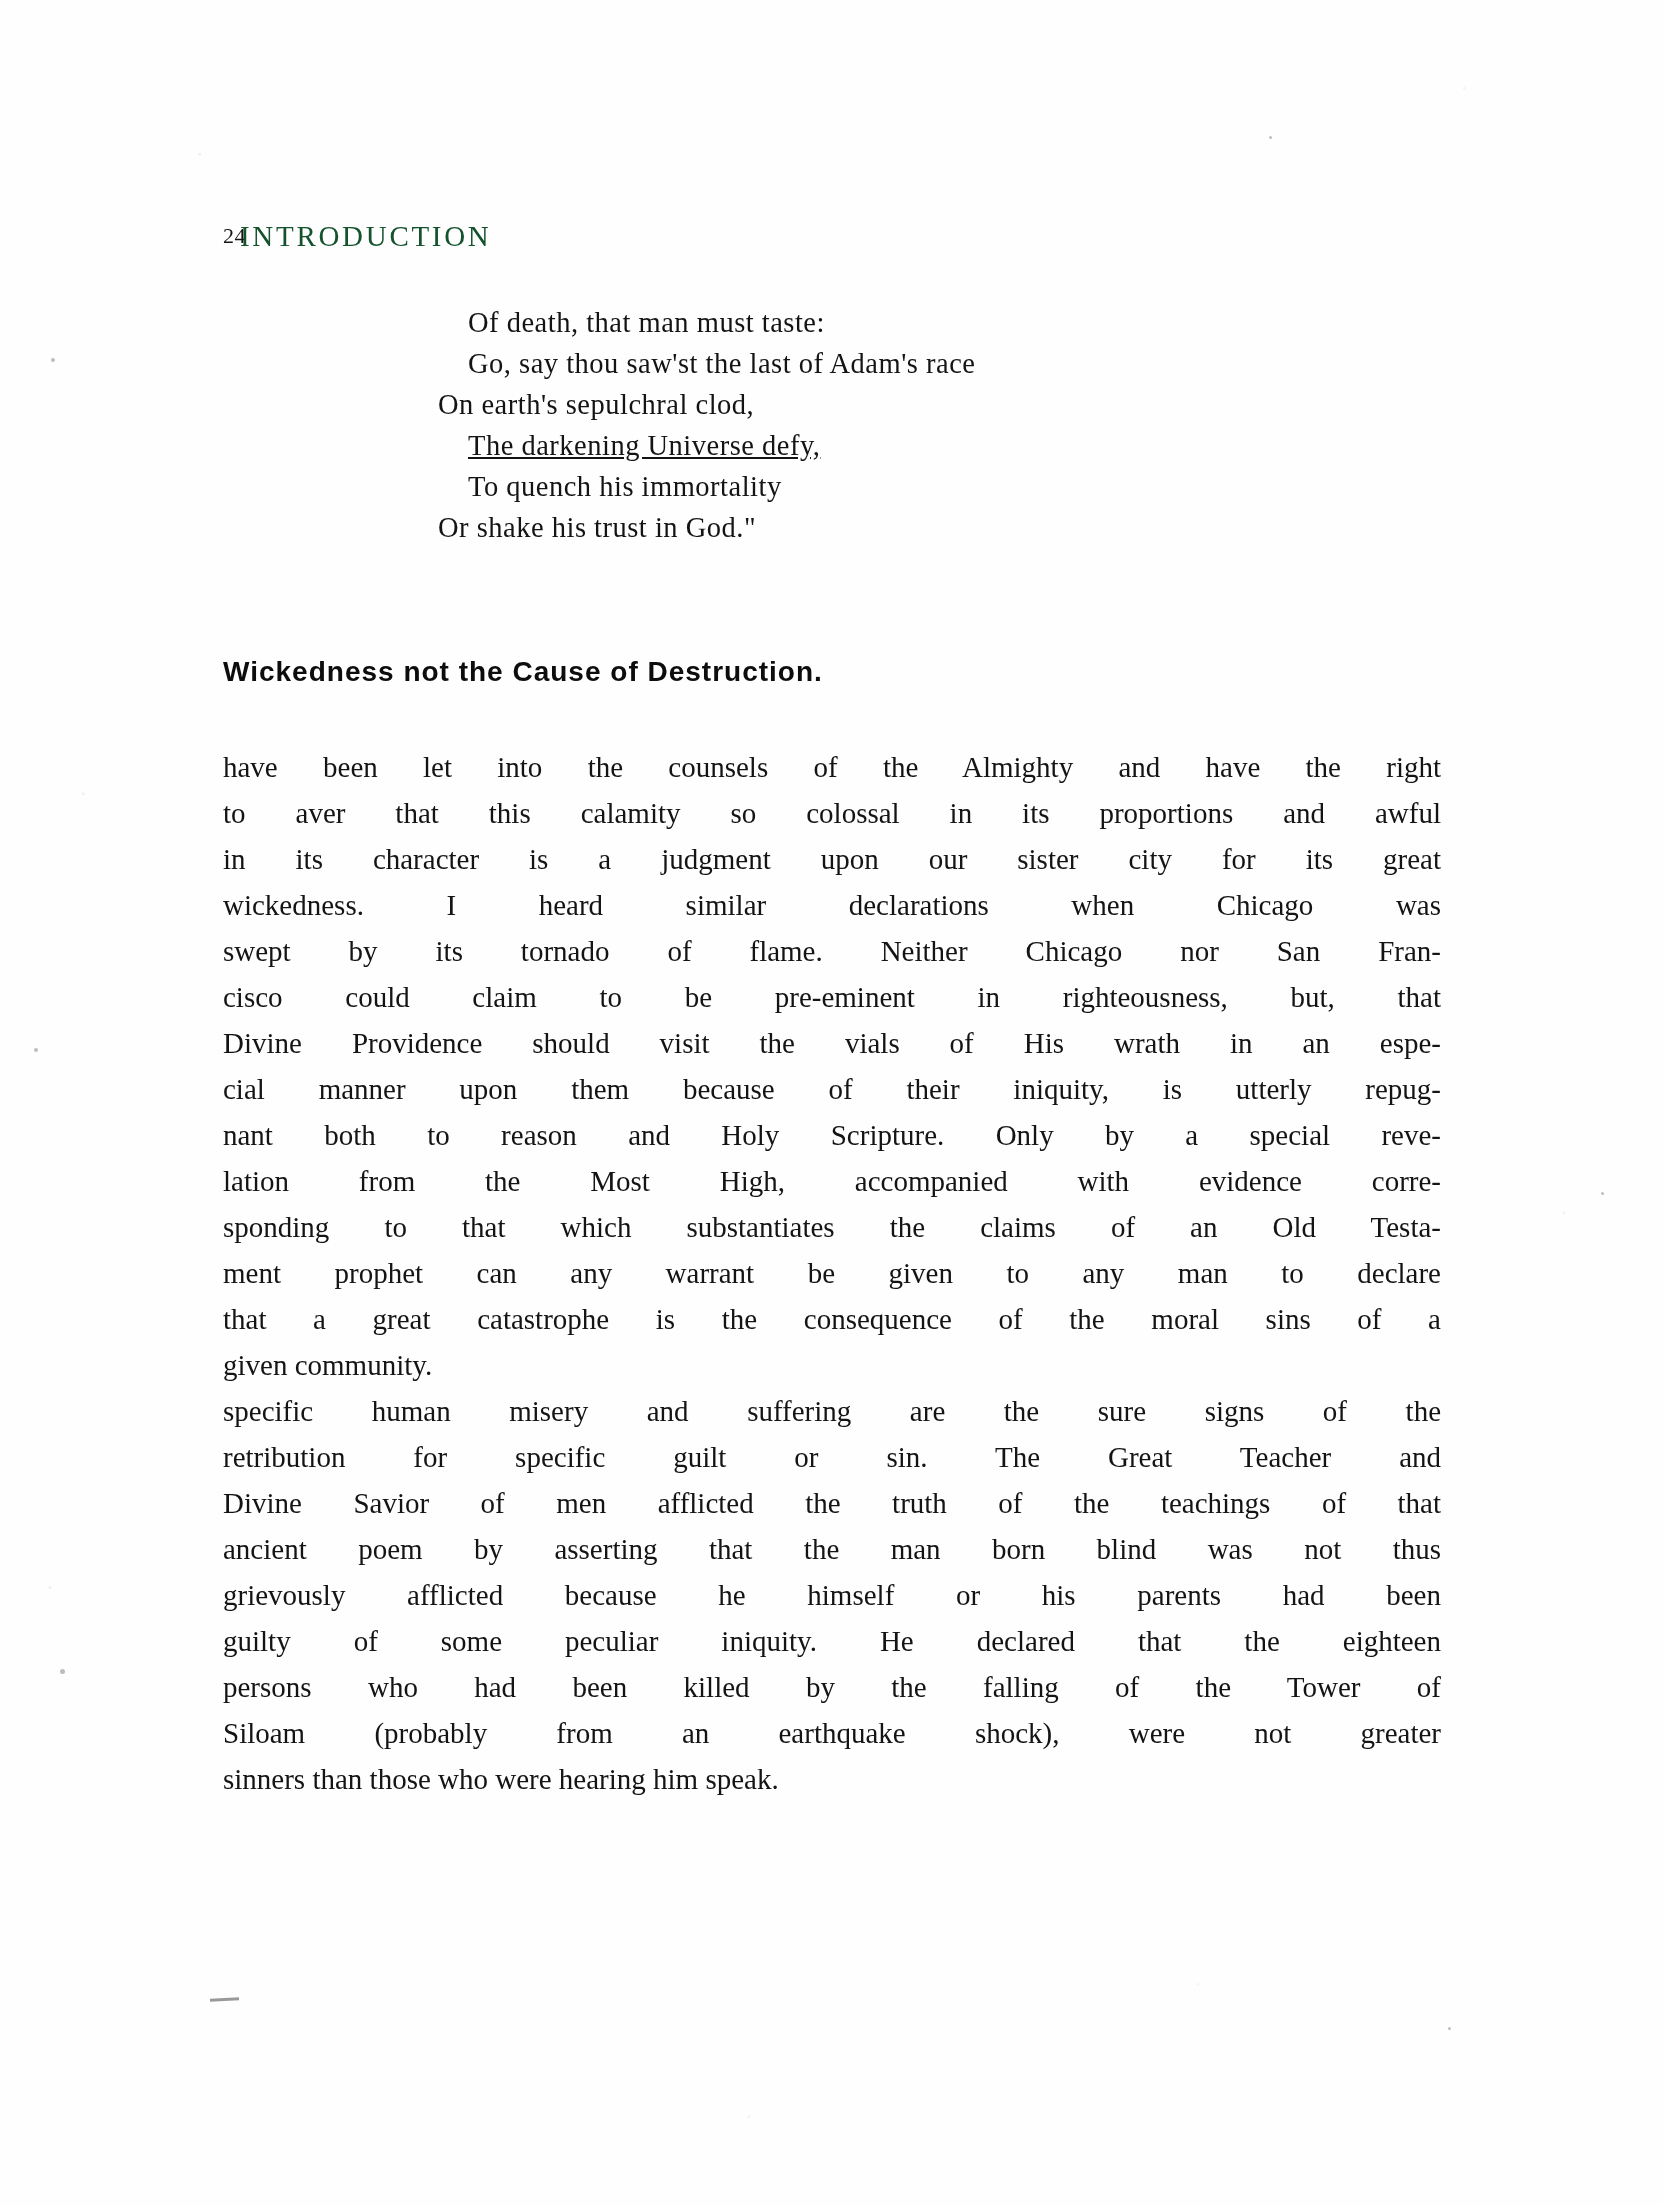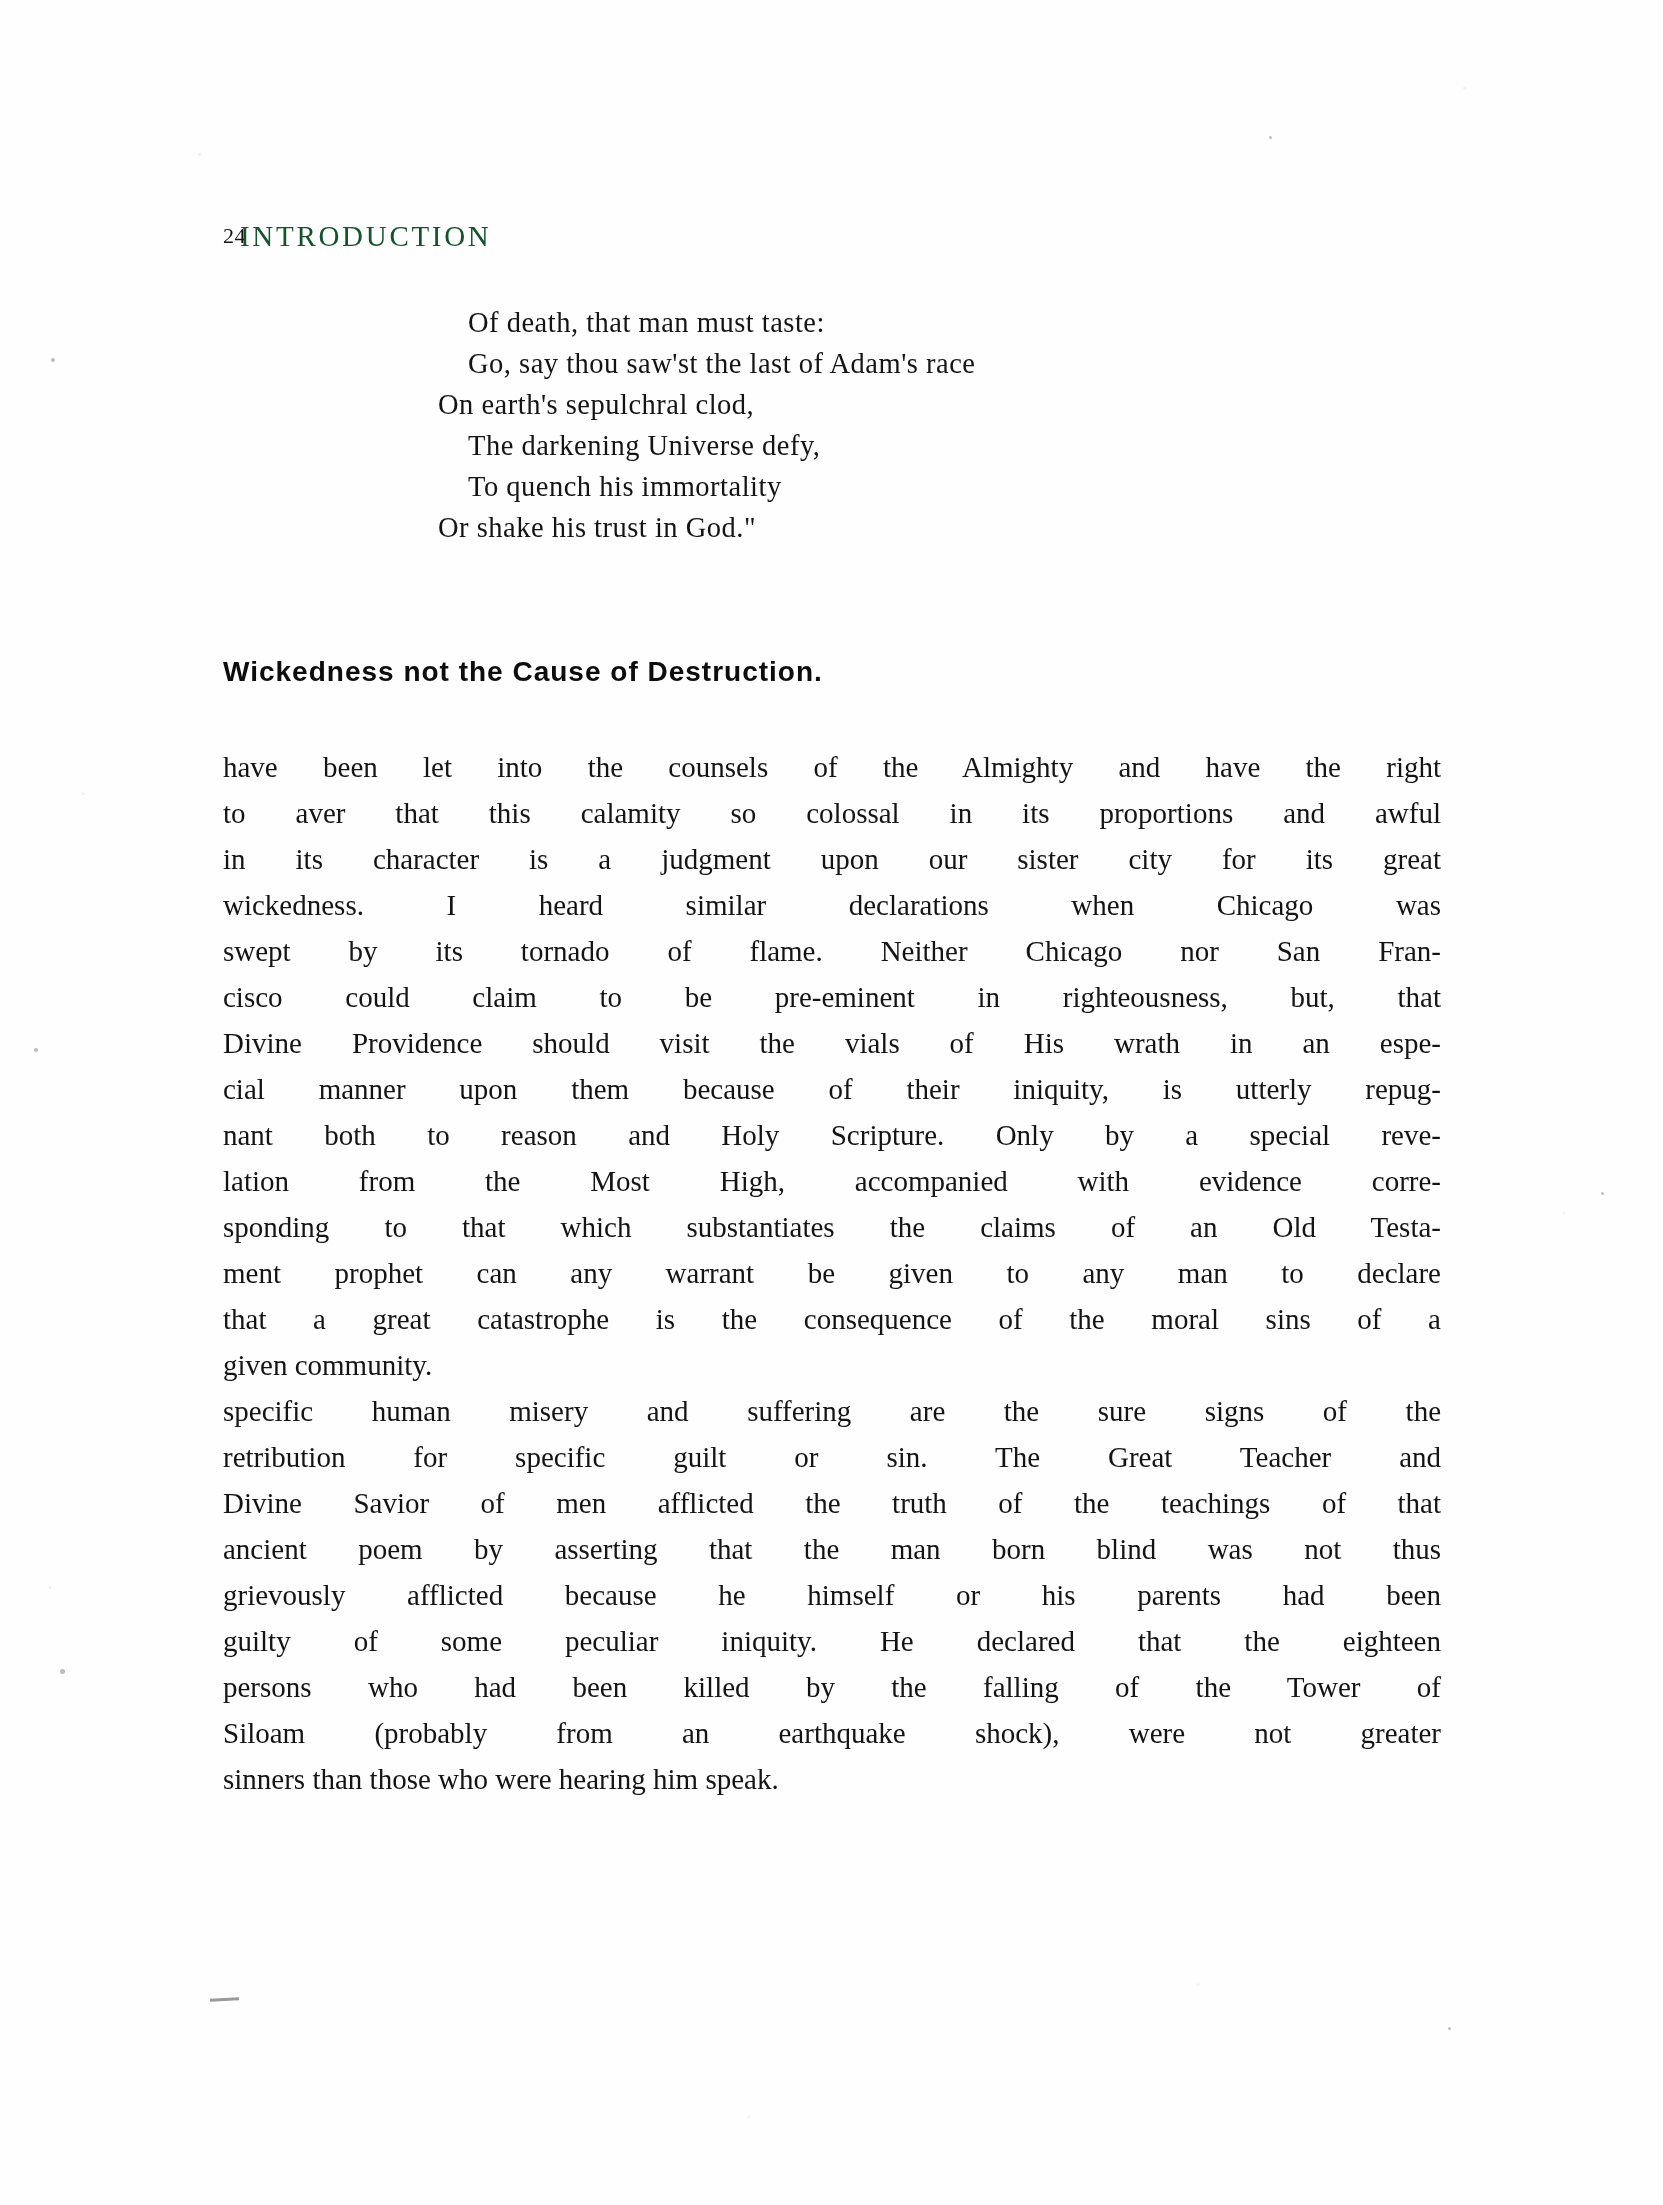--- a/index.html
+++ b/index.html
@@ -78,21 +78,21 @@
     color: #141414;
     letter-spacing: 0.5px;
   }
   .verse .vline {
     white-space: pre;
   }
   .vi-0 { padding-left: 215px; }
   .vi-1 { padding-left: 245px; }
   .vi-2 { padding-left: 245px; }
   .vi-3 { padding-left: 215px; }
-  .vi-4 { padding-left: 245px; }
+  .vi-4 { padding-left: 245px; text-decoration: underline; }
   .vi-5 { padding-left: 245px; }
   .vi-6 { padding-left: 215px; }
 
   
   .section-heading {
     position: absolute;
     left: 223px;
     top: 656px;
     width: 1227px;
     text-align: left;

